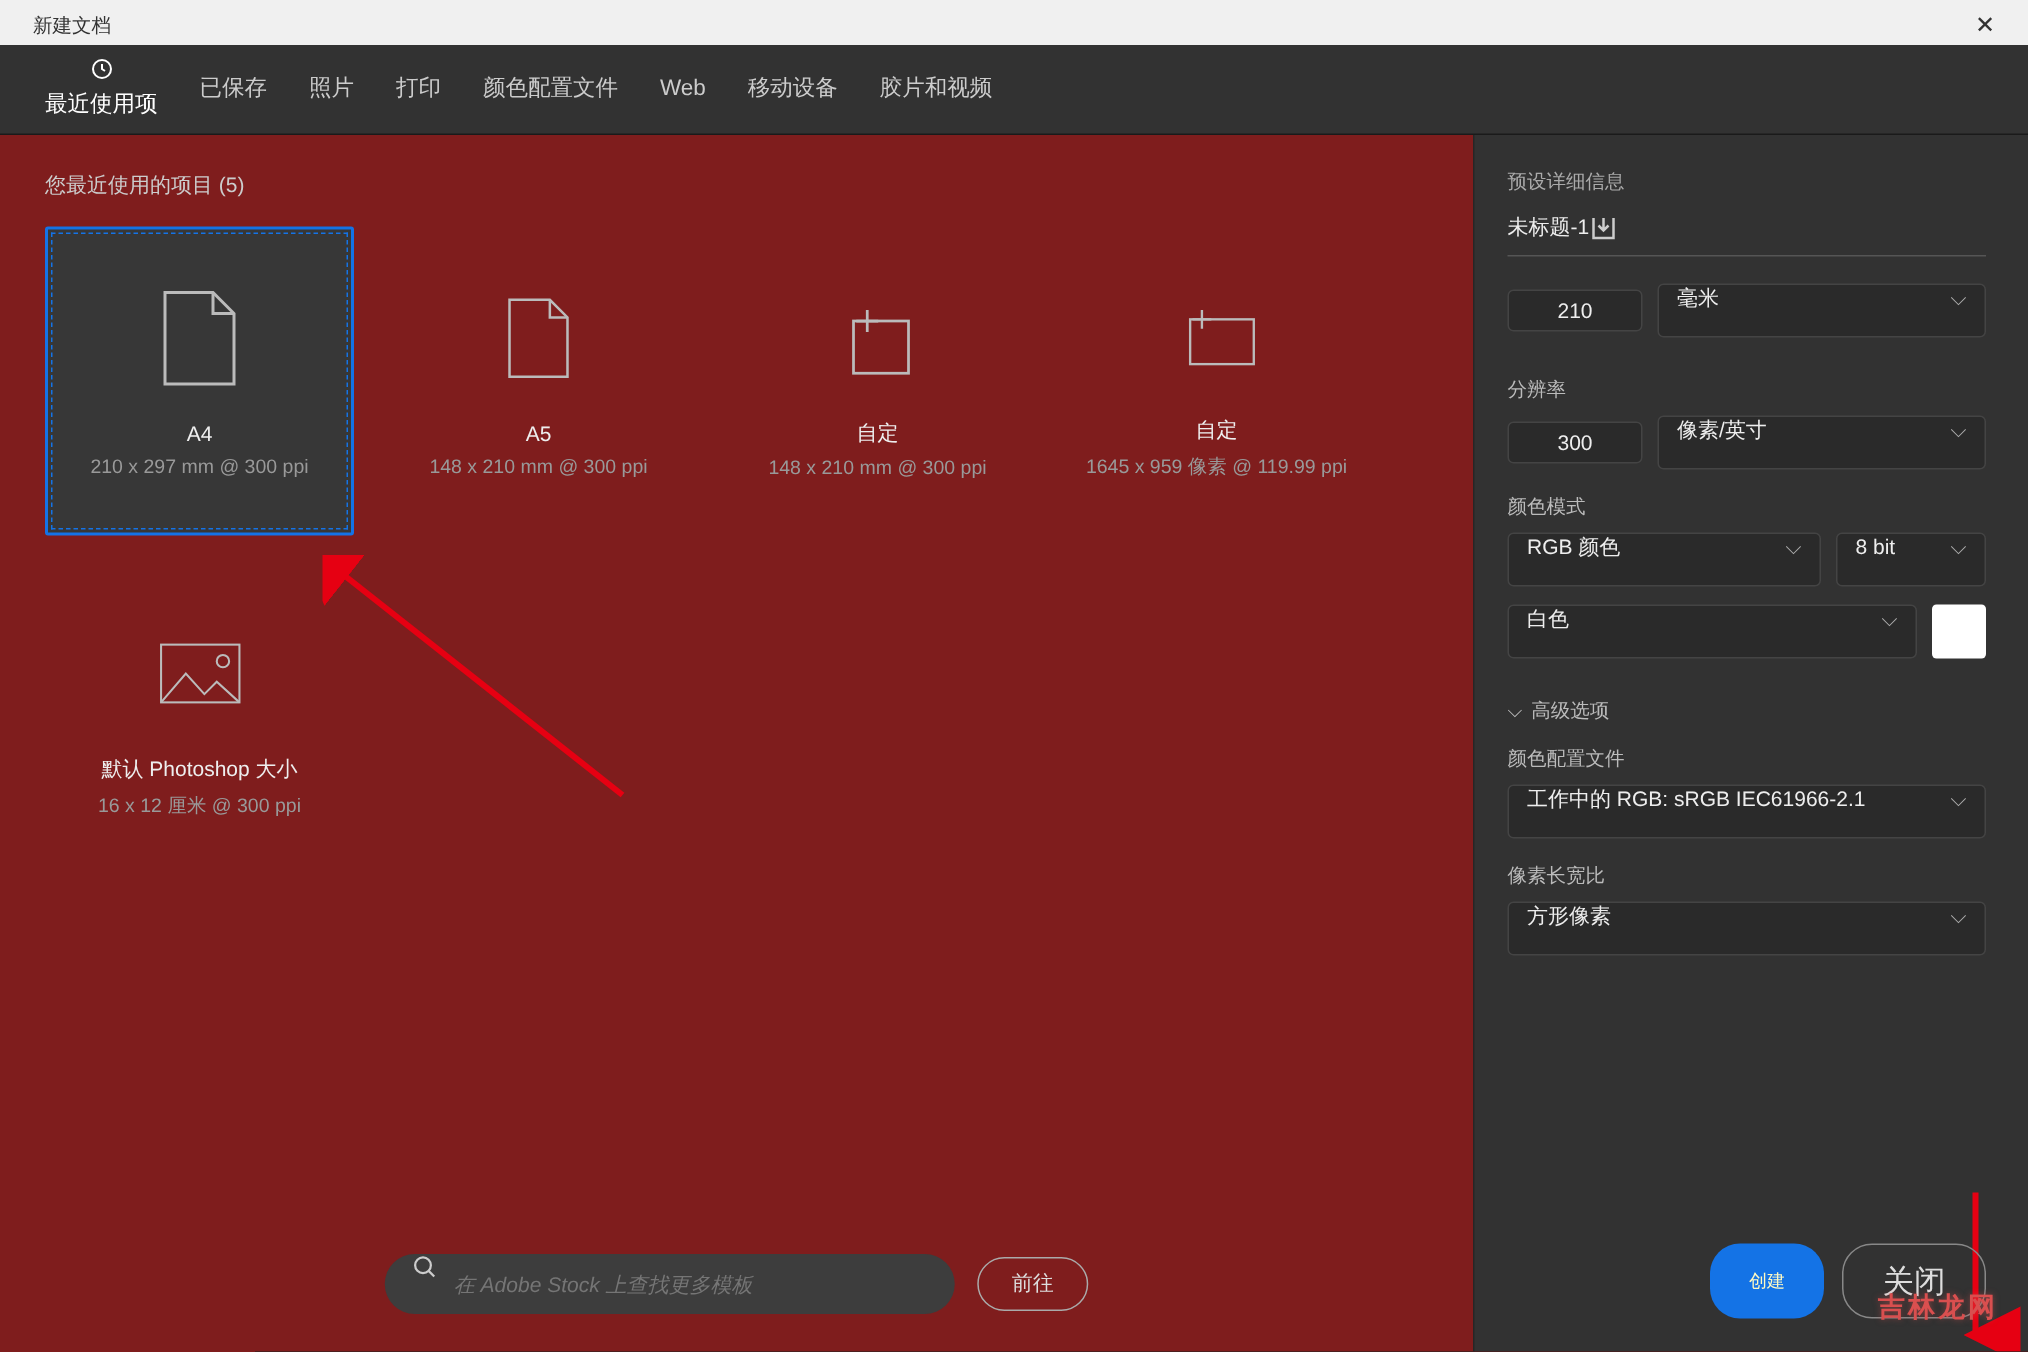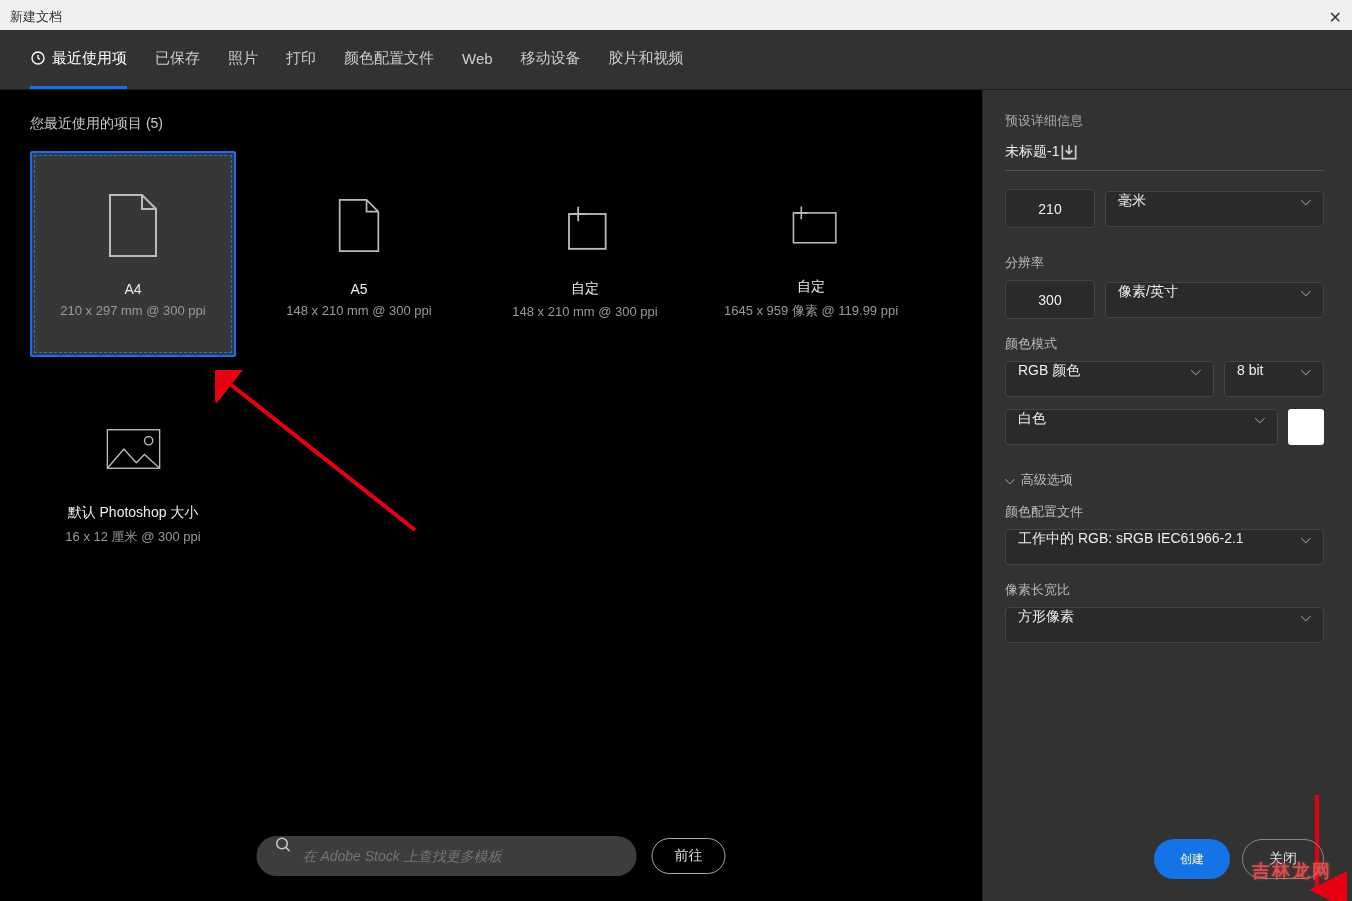--- a/index.html
+++ b/index.html
@@ -1,61 +1,61 @@
 <!DOCTYPE html>
 <html><head>
 <meta charset="utf-8">
 <style>
 * { margin:0; padding:0; box-sizing:border-box; font-family:"Microsoft YaHei","PingFang SC",Arial,sans-serif; }
 body { background:#1f1f1f; width:1352px; height:901px; overflow:hidden; position:relative; }
-.titlebar { height:34px; background:#f0f0f0; display:flex; align-items:center; padding:0 10px; justify-content:space-between; color:#333; font-size:13px; }
+.titlebar { height:34px; background:#f0f0f0; display:flex; align-items:center; padding:0 22px; justify-content:space-between; color:#333; font-size:13px; }
 .titlebar .close { font-size:16px; cursor:pointer; }
 .dialog { position:absolute; top:30px; left:0; right:0; bottom:0; background:#323232; display:flex; flex-direction:column; }
 .tabs { display:flex; padding:0 30px; height:60px; align-items:center; gap:28px; border-bottom:1px solid #1a1a1a; }
 .tab { color:#ccc; font-size:15px; display:flex; align-items:center; gap:6px; padding-bottom:18px; padding-top:18px; cursor:pointer; border-bottom:3px solid transparent; }
-.tab.active { color:#fff; border-bottom:3px solid #1473e6; }
+.tab.active { color:#fff; border-bottom:3px solid #1473e6;flex-direction:column; }
 .tab svg { width:16px; height:16px; }
 .content { flex:1; display:flex; overflow:hidden; }
-.left-panel { flex:1; padding:25px 30px 0 30px; display:flex; flex-direction:column; background:#000000; position:relative; }
+.left-panel { flex:1; padding:25px 30px 0 30px; display:flex; flex-direction:column; background:#7f1d1d; position:relative; }
 .recent-label { color:#ccc; font-size:14px; margin-bottom:18px; }
 .presets { display:flex; flex-wrap:wrap; gap:20px; }
 .preset { width:206px; height:206px; display:flex; flex-direction:column; align-items:center; justify-content:center; cursor:pointer; position:relative; }
 .preset.selected { border:2px solid #1473e6; border-radius:2px; background:#373737; }
 .preset.selected::after { content:""; position:absolute; inset:2px; border:1px dashed #1473e6; pointer-events:none; }
 .preset-icon { width:55px; height:70px; margin-bottom:20px; display:flex; align-items:center; justify-content:center; }
 .preset-title { color:#eee; font-size:14px; margin-bottom:6px; }
 .preset-desc { color:#999; font-size:13px; }
 .arrow { position:absolute; top:280px; left:215px; pointer-events:none; }
 .arrow2 { position:absolute; top:700px; right:5px; pointer-events:none; }
 .stock-bar { position:absolute; bottom:25px; left:50%; transform:translateX(-50%); display:flex; align-items:center; gap:15px; }
 .stock-search { display:flex; background:#3d3d3d; border-radius:20px; padding:0 18px; height:40px; width:380px; }
 .stock-search input { background:transparent; border:none; outline:none; color:#999; font-size:14px; font-style:italic; flex:1; margin-left:10px; }
 .go-btn { border:1.5px solid #aaa; border-radius:20px; padding:8px 22px; color:#ddd; font-size:14px; cursor:pointer; background:transparent; }
 .right-panel { width:370px; background:#323232; border-left:1px solid #262626; padding:22px 28px 20px 22px; display:flex; flex-direction:column; font-size:13px; color:#ccc; position:relative; }
 .section-title { color:#aaa; margin-bottom:12px; font-size:13px; }
 .name-row { display:flex; align-items:center; justify-content:flex-start; border-bottom:1px solid #555; padding-bottom:8px; margin-bottom:18px; }
 .name-row .name { color:#eee; font-size:14px; }
 .field-label { color:#bbb; font-size:13px; margin-bottom:8px; margin-top:4px; }
 .field-row { display:flex; gap:10px; margin-bottom:12px; align-items:center; }
-.num-input { background:#2a2a2a; border:1px solid #444; color:#eee; padding:0 12px; height:39px; width:90px; border-radius:4px; text-align:center; font-size:14px; }
+.num-input { background:#2a2a2a; border:1px solid #444; color:#eee; padding:0 12px; height:28px; width:90px; border-radius:4px; text-align:center; font-size:14px; }
 .select { background:#2a2a2a; border:1px solid #444; color:#eee; height:36px; border-radius:4px; display:flex; align-items:flex-start; justify-content:space-between; padding:0 12px; flex:1; cursor:pointer; font-size:14px; }
 .select.wide { flex:1; }
 .select.narrow { width:100px; flex:none; }
 .chevron { color:#aaa; }
 .orient-row { display:flex; gap:14px; }
 .orient-group { display:flex; flex-direction:column; }
 .orient-btns { display:flex; border:1px solid #555; border-radius:4px; overflow:hidden; }
 .orient-btn { width:34px; height:36px; display:flex; align-items:center; justify-content:center; background:#2a2a2a; cursor:pointer; }
 .orient-btn.active { border:2px solid #1473e6; background:#2a2a2a; }
 .checkbox { width:18px; height:18px; background:#2a2a2a; border:1px solid #555; border-radius:3px; cursor:pointer; margin-top:8px; }
 .bg-swatch { width:36px; height:36px; background:#fff; border-radius:3px; cursor:pointer; }
 .adv-row { display:flex; align-items:center; gap:6px; color:#bbb; margin:14px 0 10px 0; cursor:pointer; font-size:13px; }
 .footer-btns { position:absolute; bottom:22px; right:28px; display:flex; gap:12px; }
 .btn-primary { background:#1473e6; color:#fef9c3; border:none; border-radius:20px; padding:10px 26px; font-size:12px; cursor:pointer; }
-.btn-secondary { background:transparent; border:1.5px solid #888; color:#ddd; border-radius:20px; padding:10px 26px; font-size:14px; cursor:pointer; }
+.btn-secondary { background:transparent; border:1.5px solid #888; color:#ddd; border-radius:20px; padding:10px 26px; font-size:21px; cursor:pointer; }
 .watermark { position:absolute; bottom:18px; right:20px; color:#d94f4f; font-size:18px; font-weight:bold; text-shadow:0 0 4px rgba(217,79,79,.5); pointer-events:none; letter-spacing:2px; }
 </style>
 </head>
 <body>
 
 <div class="titlebar">
   <span>新建文档</span>
   <span class="close">✕</span>
 </div>
 

